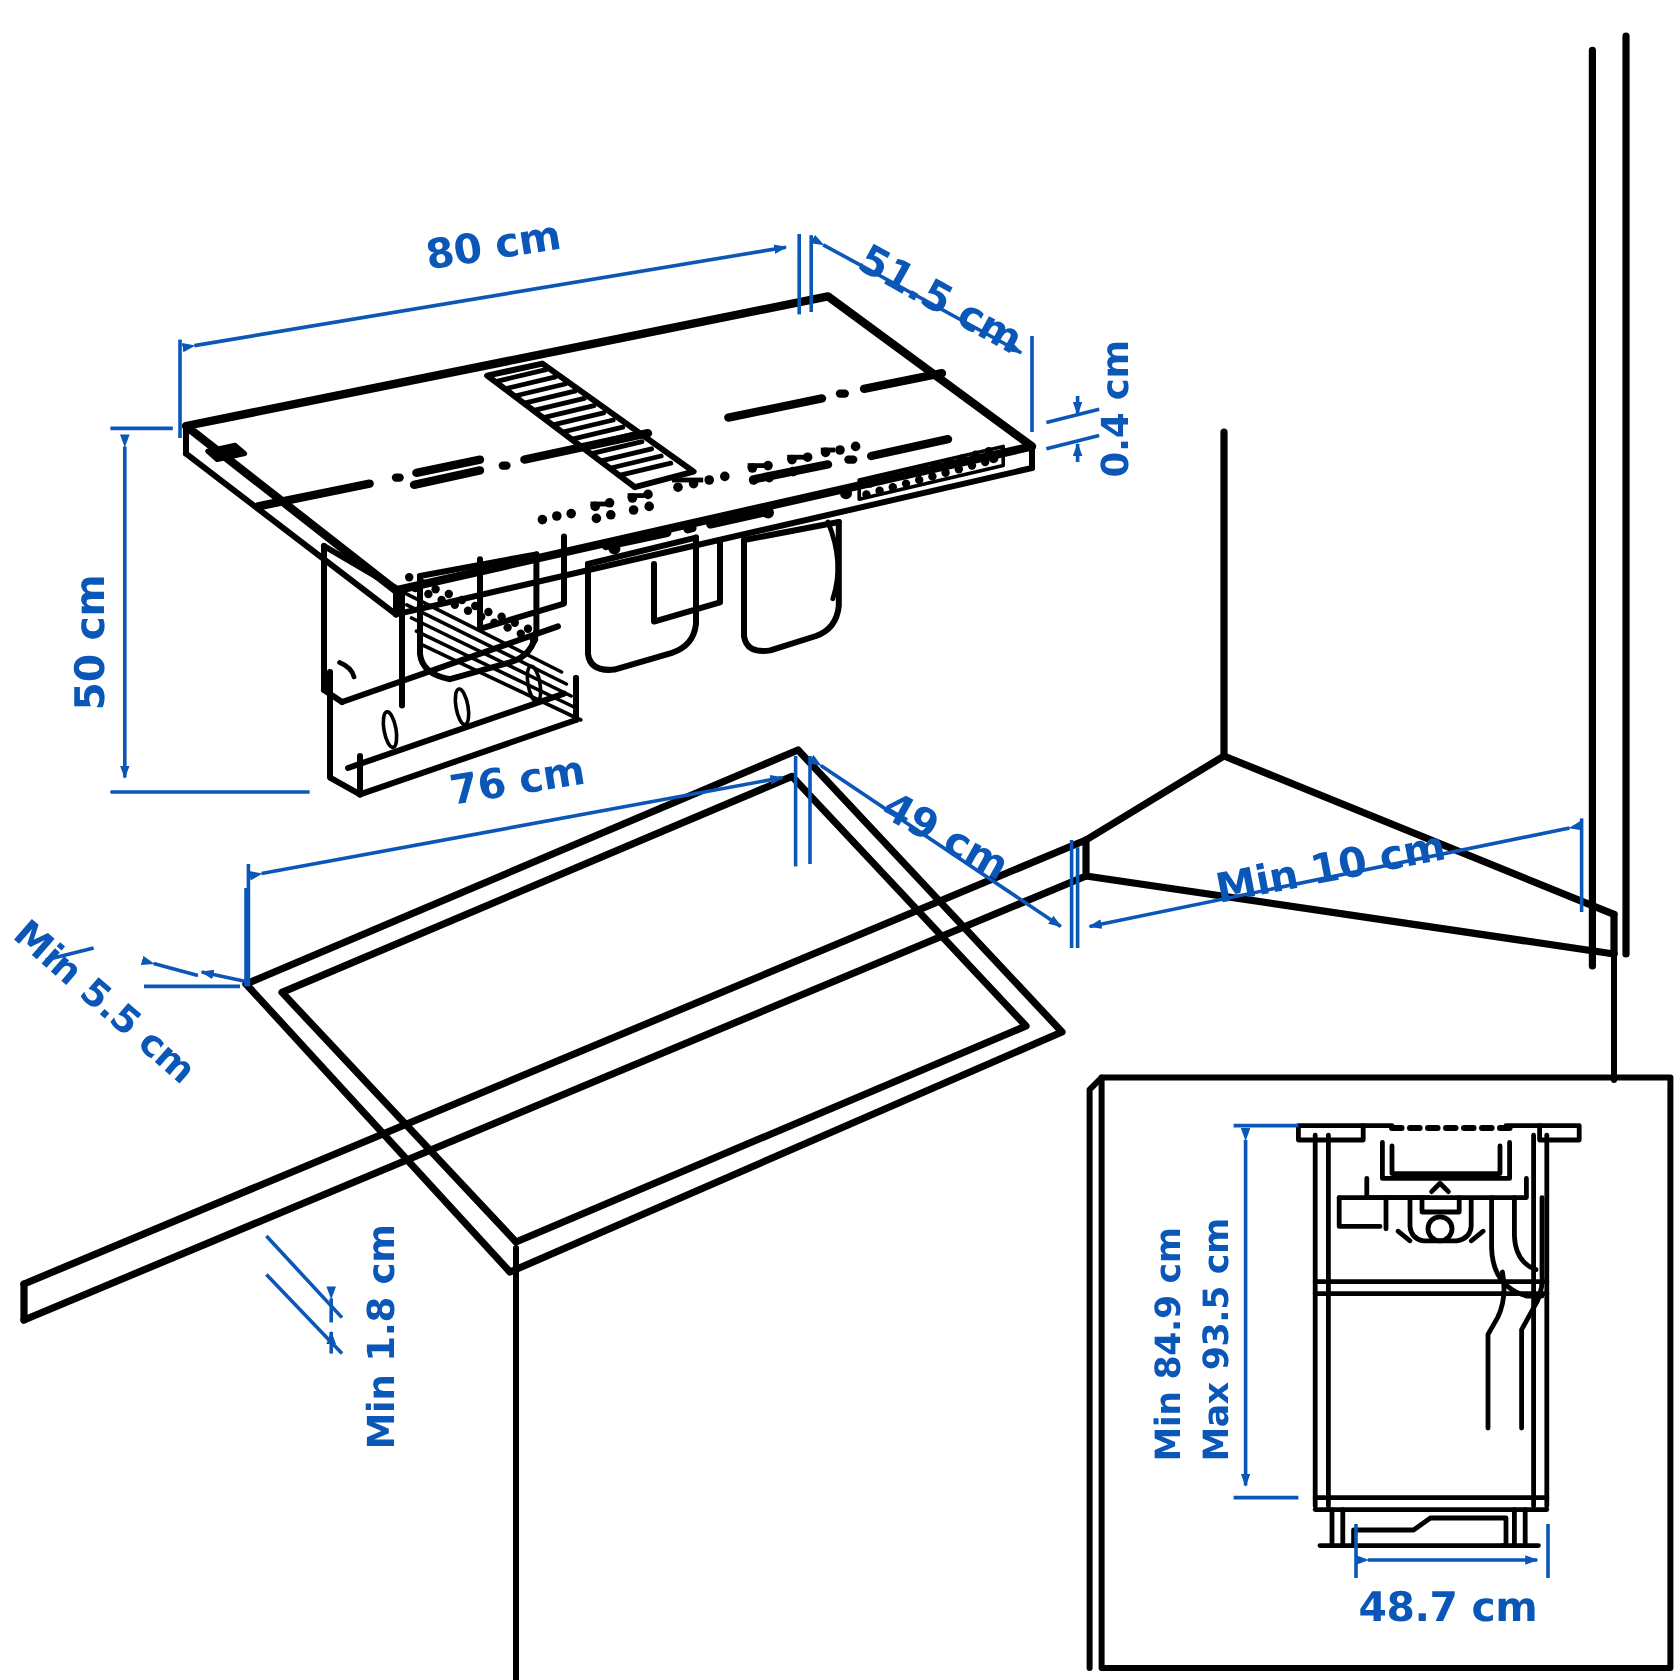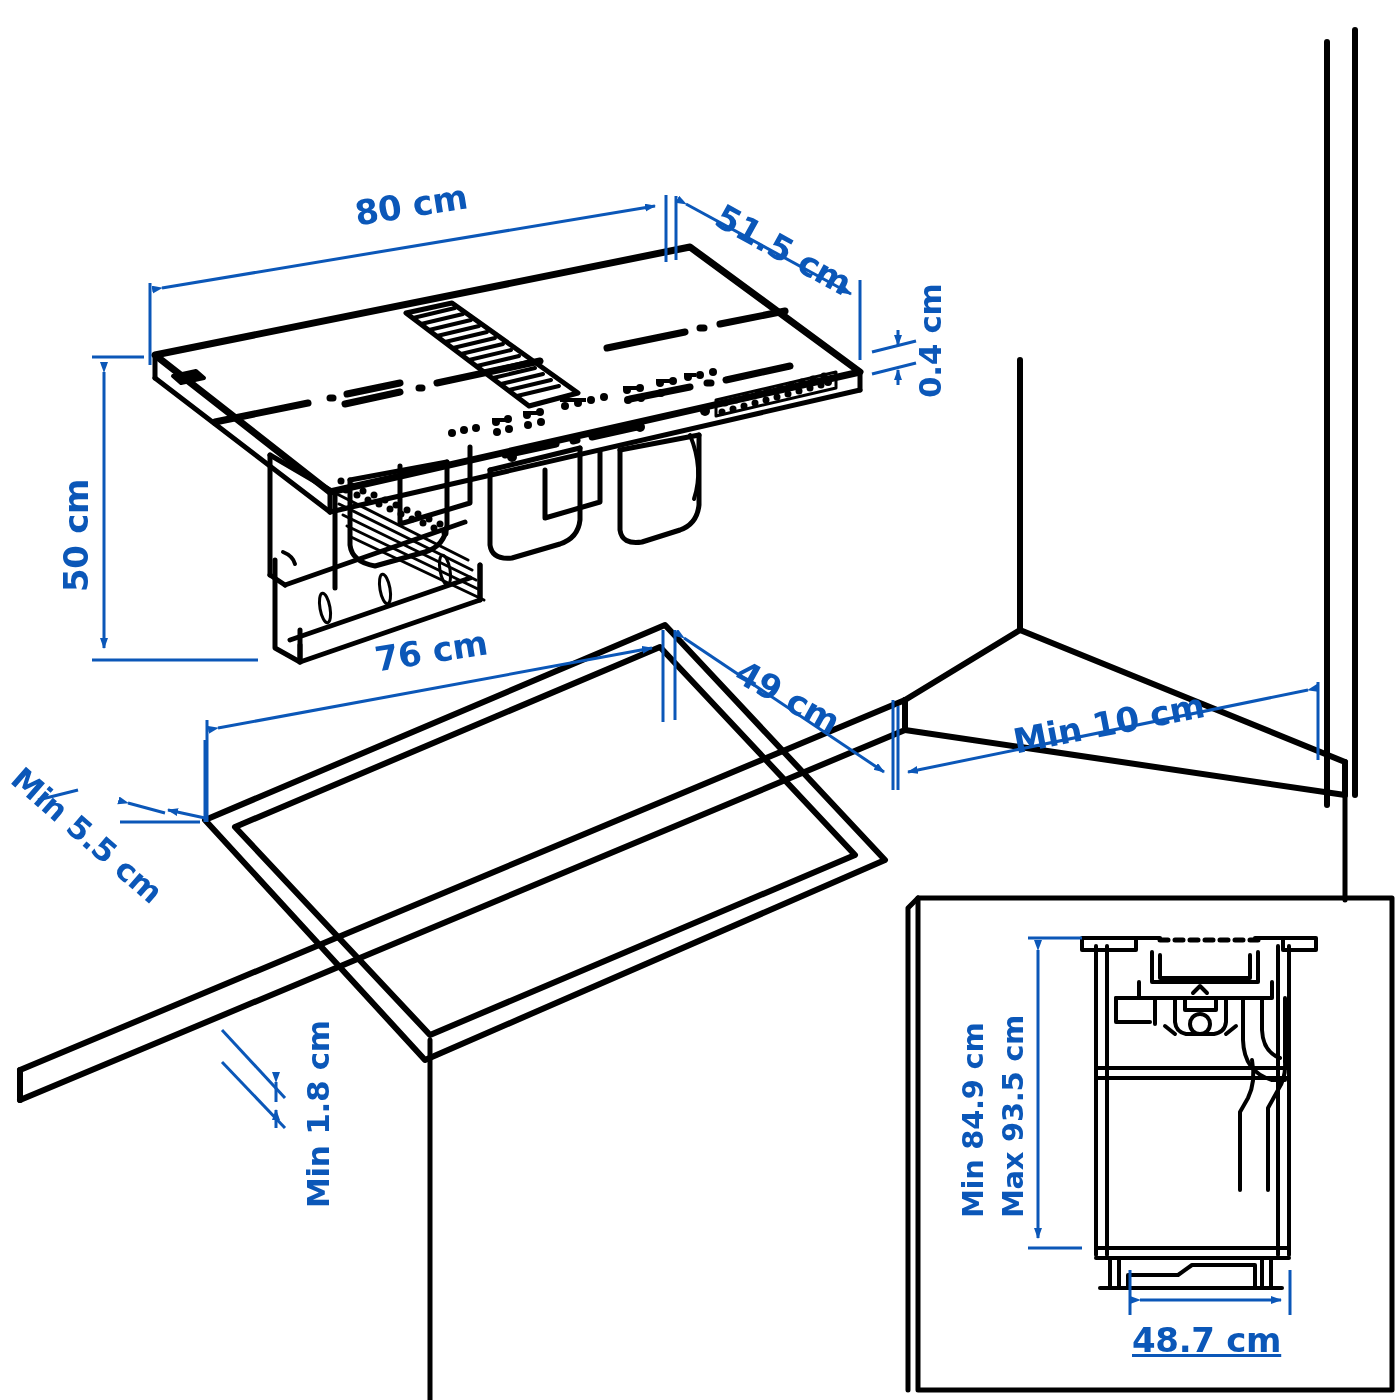--- a/index.html
+++ b/index.html
@@ -409,15 +409,15 @@
   <div class="dimlabel s34" style="left:1010px;top:722px;transform:rotate(-11deg);transform-origin:left top;">Min 10 cm</div>
 
   <div class="dimlabel s31" style="left:28px;top:760px;transform:rotate(41deg);transform-origin:left top;">Min 5.5 cm</div>
 
   <div class="dimlabel s31" style="left:300px;top:1208px;transform:rotate(-90deg);transform-origin:left top;">Min 1.8 cm</div>
 
   <div class="dimlabel s29" style="left:956px;top:1218px;transform:rotate(-90deg);transform-origin:left top;">Min 84.9 cm</div>
 
   <div class="dimlabel s29" style="left:996px;top:1218px;transform:rotate(-90deg);transform-origin:left top;">Max 93.5 cm</div>
 
-  <div class="dimlabel s34" style="left:1132px;top:1320px;text-decoration:underline;">48.7 cm</div>
+  <div class="dimlabel s34" style="left:1132px;top:1320px;">48.7 cm</div>
 
 </div>
 
 </body></html>

